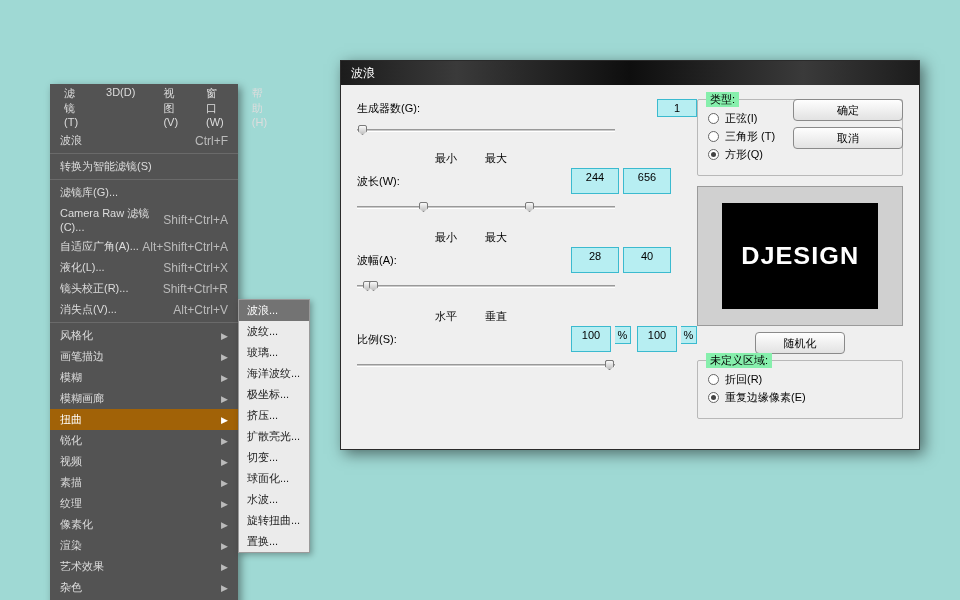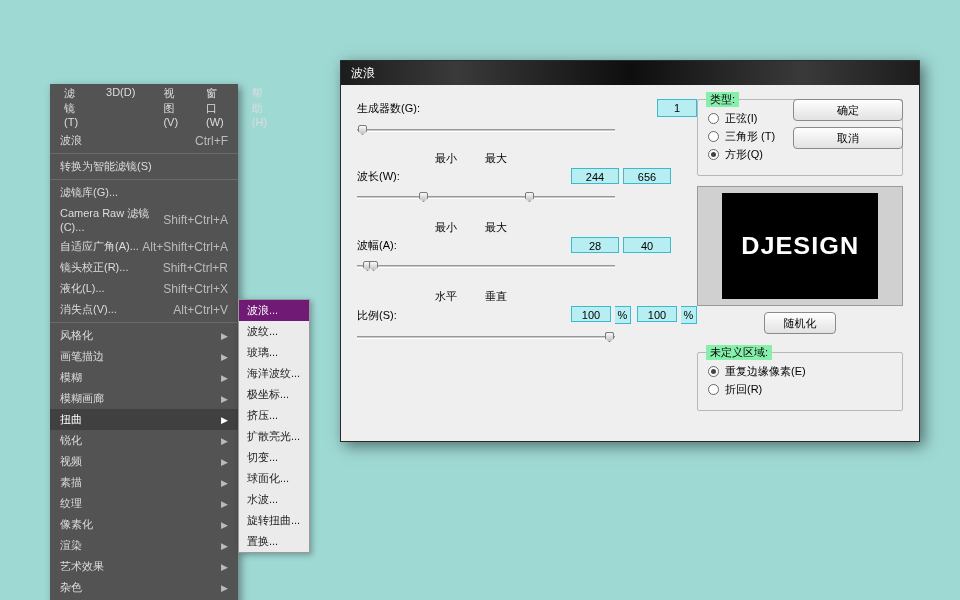--- a/index.html
+++ b/index.html
@@ -2,55 +2,55 @@
 <html><head>
 <meta charset="utf-8">
 <style>
 *{box-sizing:border-box;margin:0;padding:0;font-family:"Microsoft YaHei","SimSun",sans-serif;font-size:11px}
 body{background:#9fd9d4;width:960px;height:600px;position:relative}
 .menu{position:absolute;left:50px;top:84px;width:188px;background:#535353;box-shadow:3px 3px 8px rgba(0,0,0,.4);color:#ddd}
 .menubar{display:flex;gap:28px;padding:2px 14px;background:#535353;color:#ddd;font-size:11px}
 .menubar span{cursor:default}
 .sep{height:1px;background:#6a6a6a;margin:2px 0}
 .mi{display:flex;justify-content:space-between;align-items:center;padding:3px 10px 3px 10px;color:#ddd;cursor:default;position:relative}
-.mi.sel{background:#404040;color:#fff}
+.mi.sel{background:#a16207;color:#fff}
 .mi .arrow{font-size:9px;color:#bbb}
 .mi.sel .arrow{color:#fff}
 .sc{color:#bbb;font-size:12px}
 .submenu{position:absolute;left:238px;top:299px;width:72px;background:#ebebeb;border:1px solid #9a9a9a;box-shadow:2px 2px 6px rgba(0,0,0,.3);color:#222}
 .submenu .smi{padding:3px 8px;cursor:default}
-.submenu .smi.sel{background:#701a75;color:#fff}
+.submenu .smi.sel{background:#737373;color:#fff}
 
 .dlg{position:absolute;left:340px;top:60px;width:580px;background:#efefef;border:1px solid #2a2a2a;box-shadow:4px 4px 14px rgba(0,0,0,.5)}
 .titlebar{height:24px;background:linear-gradient(90deg,#1c1c1c,#3a3a3a 20%,#0e0e0e 50%,#3a3a3a 80%,#1c1c1c);color:#fff;padding:4px 10px;font-size:12px}
 .body{padding:14px 16px 20px;display:flex;}
 .left{flex:1}
 .right{width:212px}
 .row{display:flex;align-items:center;margin-bottom:6px}
 .row .lab{width:74px}
 .numbox{width:40px;height:18px;border:1px solid #3bbacf;background:#b7eef2;text-align:center;line-height:16px;margin-left:2px}
 .hdrpair{display:flex;gap:28px;margin-left:78px;margin-bottom:2px;font-size:11px}
 .valpair{display:flex;gap:4px;margin-left:140px}
-.valcell{width:48px;height:16px;background:#b7eef2;border:1px solid #3bbacf;text-align:center;line-height:16px}
+.valcell{width:48px;height:26px;background:#b7eef2;border:1px solid #3bbacf;text-align:center;line-height:16px}
 .pctpair .valcell{width:40px}
 .pct{width:16px;height:18px;background:#b7eef2;border:1px solid #3bbacf;border-left:none;text-align:center;line-height:16px}
 .slider{position:relative;width:258px;height:14px;margin:4px 0 14px}
 .track{position:absolute;top:6px;left:0;right:0;height:3px;background:#c9c9c9;border-top:1px solid #999;border-bottom:1px solid #fff}
 .thumb{position:absolute;top:2px;width:9px;height:10px;background:linear-gradient(#fafafa,#c0c0c0);border:1px solid #7a7a7a;border-radius:2px 2px 0 0;clip-path:polygon(0 0,100% 0,100% 65%,50% 100%,0 65%)}
 .dslider{position:relative;width:258px;height:16px;margin:2px 0 14px}
 .dslider .thumb.a{}
 .dslider .thumb.b{}
 .grp{border:1px solid #b8b8b8;border-radius:2px;padding:8px 10px 10px;margin-bottom:10px;position:relative;background:#efefef}
 .grp .gtitle{position:absolute;top:-8px;left:8px;background:#86efac;padding:0 4px;font-size:11px}
 .radio{display:flex;align-items:center;gap:6px;margin:3px 0;cursor:default}
 .rdot{width:11px;height:11px;border:1px solid #666;border-radius:50%;display:inline-flex;align-items:center;justify-content:center;background:#fff}
 .rdot.on::after{content:"";width:5px;height:5px;background:#444;border-radius:50%}
 .btn{width:100%;height:22px;background:linear-gradient(#fefefe,#e2e2e2);border:1px solid #8a8a8a;border-radius:4px;margin-bottom:6px;text-align:center;line-height:20px;cursor:default}
-.btn.small{width:72px;margin:6px auto 18px}
-.preview{width:100%;height:120px;background:#d0d0d0;border:1px solid #9a9a9a;display:flex;align-items:center;justify-content:center;margin-bottom:4px}
+.btn.small{width:90px;margin:6px auto 6px}
+.preview{width:100%;height:140px;background:#d0d0d0;border:1px solid #9a9a9a;display:flex;align-items:center;justify-content:center;margin-bottom:4px}
 .previn{width:156px;height:106px;background:#000;display:flex;align-items:center;justify-content:center}
 .logo{color:#fff;font-weight:700;font-size:24px;letter-spacing:1px;font-family:Arial,sans-serif;transform:scaleX(1.05)}
 </style>
 </head>
 <body>
 
 <div class="menu">
   <div class="menubar">
     <span>滤镜(T)</span>
     <span>3D(D)</span>
@@ -74,26 +74,26 @@
       </div>
       <div class="mi">
         <span>Camera Raw 滤镜(C)...</span>
         <span class="sc">Shift+Ctrl+A</span>
       </div>
       <div class="mi">
         <span>自适应广角(A)...</span>
         <span class="sc">Alt+Shift+Ctrl+A</span>
       </div>
       <div class="mi">
+        <span>液化(L)...</span>
+        <span class="sc">Shift+Ctrl+X</span>
+      </div>
+      <div class="mi">
         <span>镜头校正(R)...</span>
         <span class="sc">Shift+Ctrl+R</span>
-      </div>
-      <div class="mi">
-        <span>液化(L)...</span>
-        <span class="sc">Shift+Ctrl+X</span>
       </div>
       <div class="mi">
         <span>消失点(V)...</span>
         <span class="sc">Alt+Ctrl+V</span>
       </div>
     </div>
   <div class="sep"></div>
   <div id="grps">
       <div class="mi">
         <span>风格化</span>
@@ -270,24 +270,24 @@
         <div class="previn">
           <div class="logo">DJESIGN</div>
         </div>
       </div>
       <div class="btn small">随机化</div>
 
       <div class="grp">
         <div class="gtitle">未定义区域:</div>
         <div id="undefopts">
             <div class="radio">
+              <span class="rdot"></span>
+              <span>折回(R)</span>
+            </div>
+            <div class="radio">
               <span class="rdot on"></span>
               <span>重复边缘像素(E)</span>
             </div>
-            <div class="radio">
-              <span class="rdot"></span>
-              <span>折回(R)</span>
-            </div>
           </div>
       </div>
     </div>
   </div>
 </div>
 
 </body></html>

